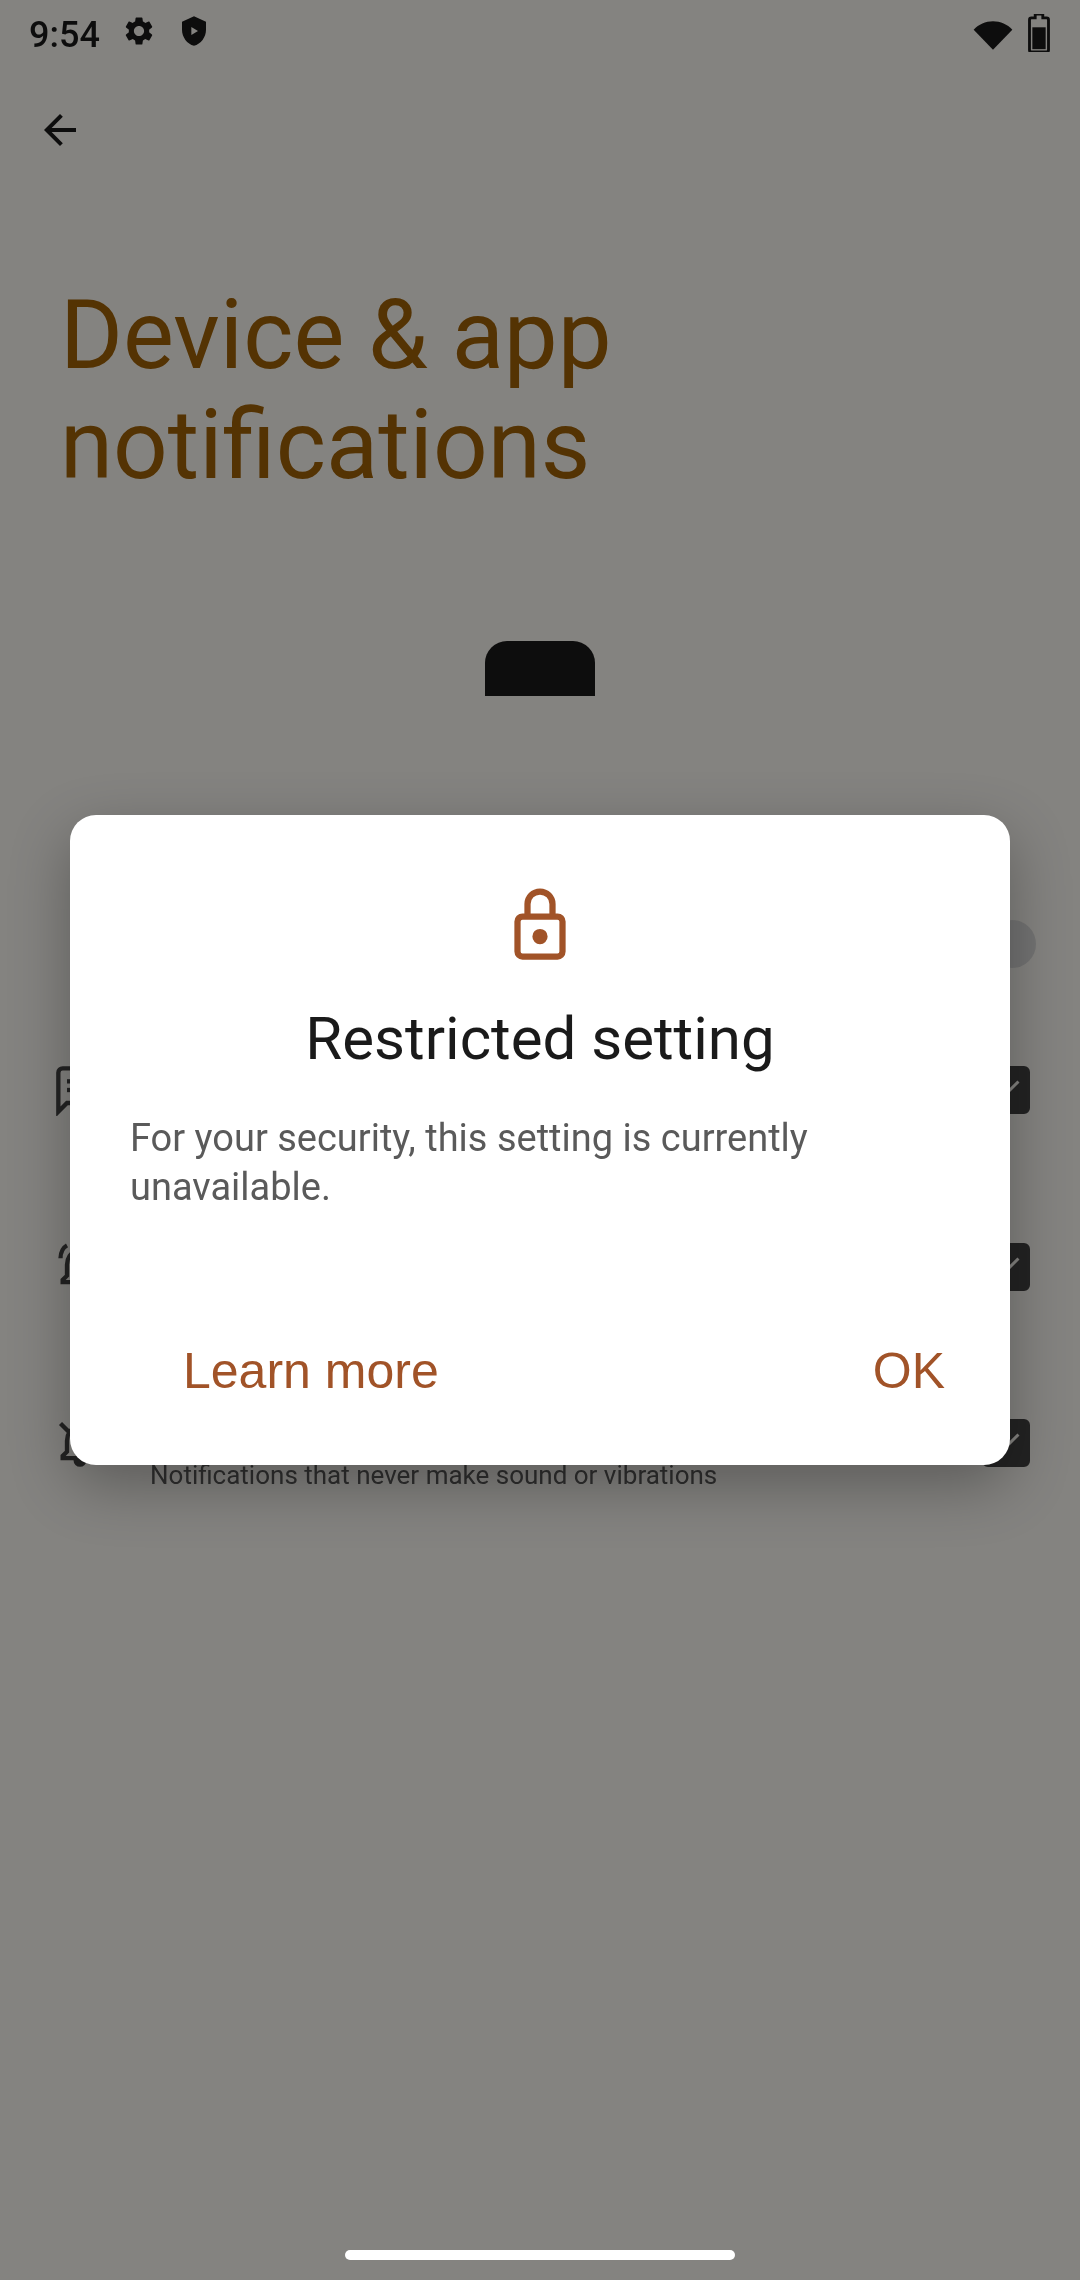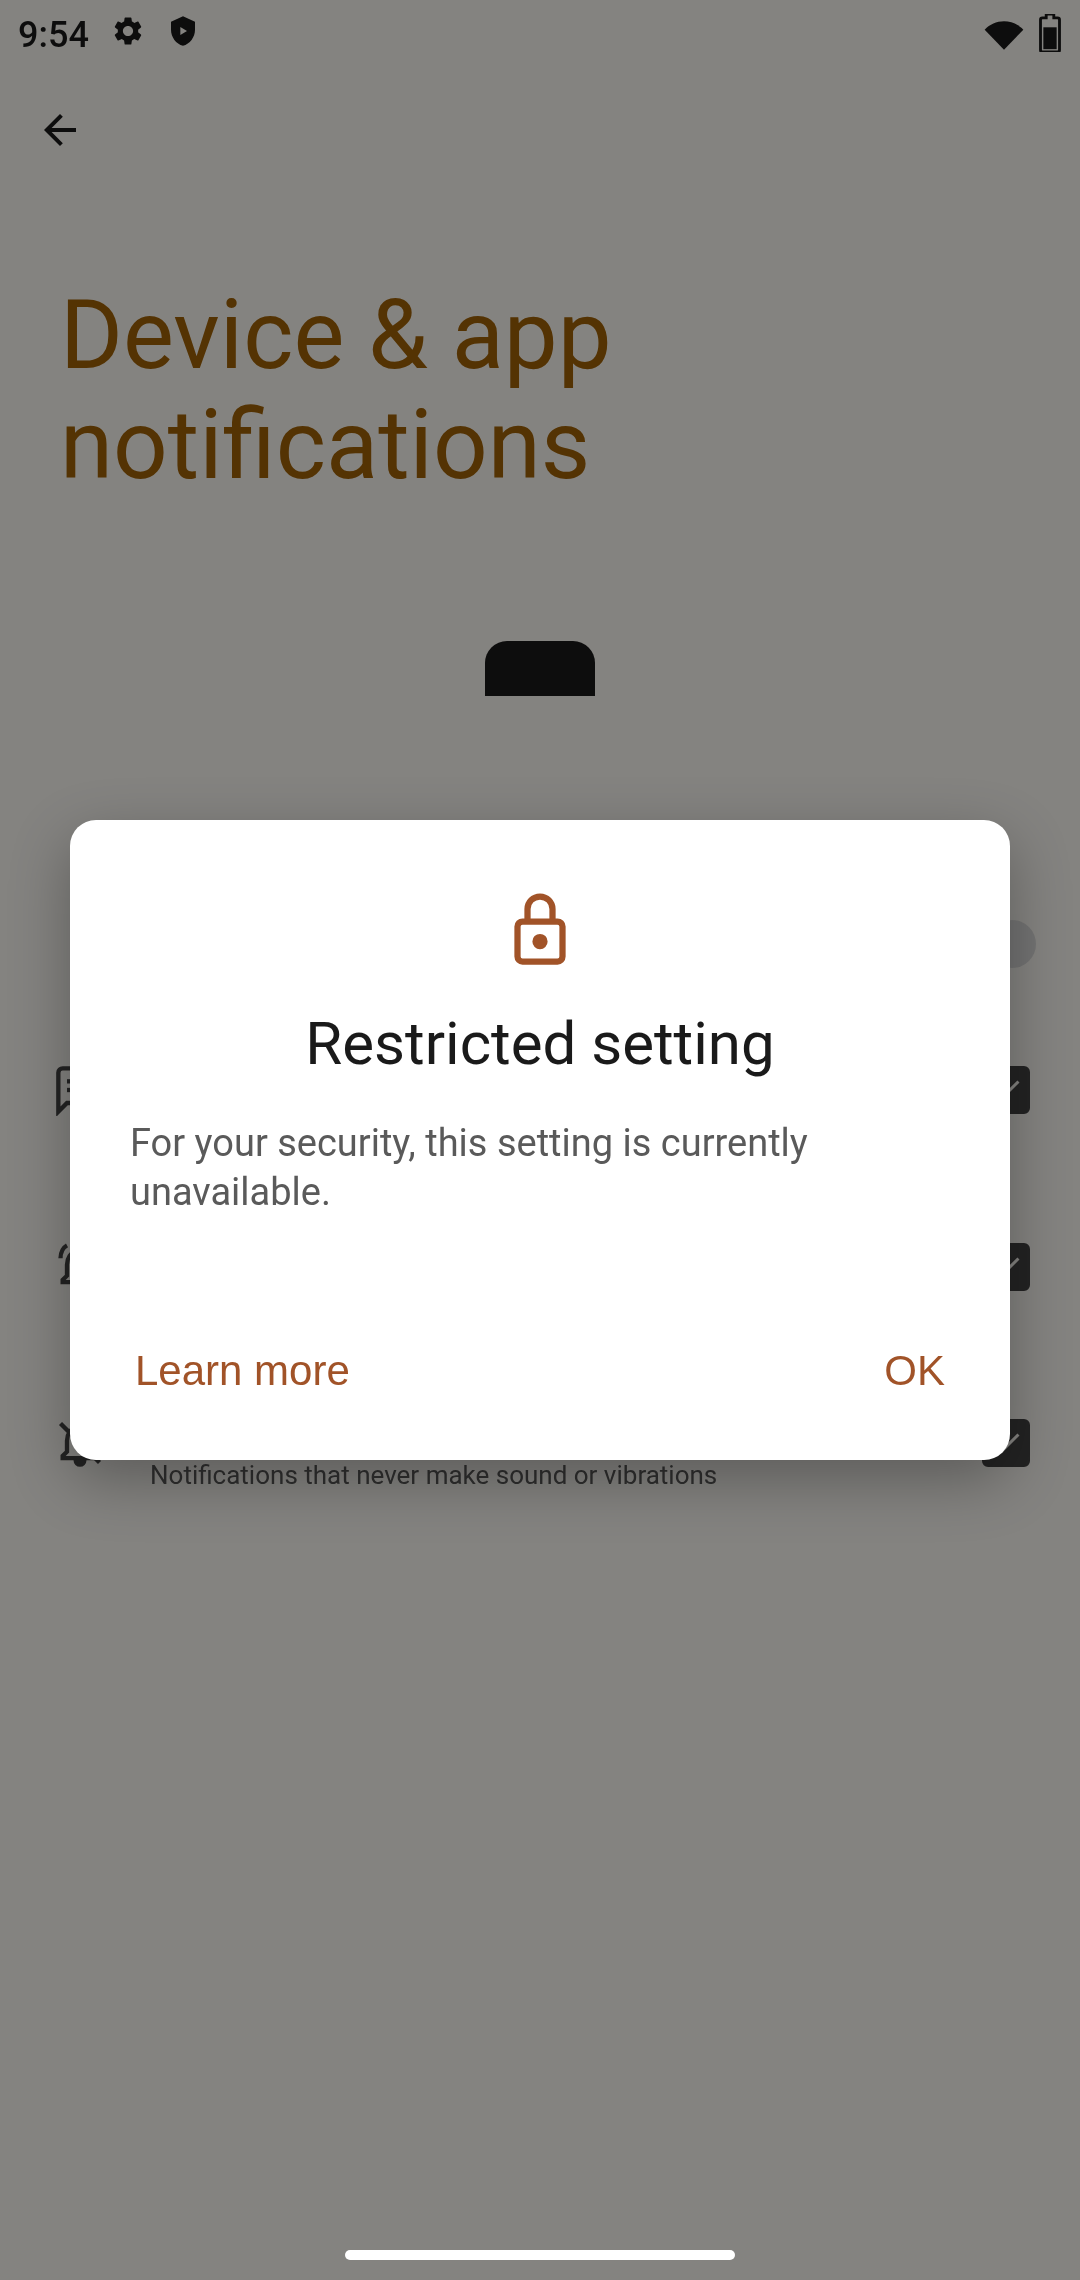--- a/index.html
+++ b/index.html
@@ -13,21 +13,21 @@
       font-family: 'Roboto', -apple-system, sans-serif;
       background: #fefbf5;
       position: relative;
       overflow: hidden;
     }
     .status-bar {
       height: 70px;
       display: flex;
       justify-content: space-between;
       align-items: center;
-      padding: 0 18px;
+      padding: 0 29px;
       color: #1a1a1a;
     }
     .status-left {
       display: flex;
       align-items: center;
       gap: 22px;
       font-size: 36px;
       font-weight: 500;
     }
     .status-right {
@@ -142,27 +142,28 @@
       text-align: left;
       line-height: 1.3;
       margin-bottom: 120px;
     }
     .dialog-actions {
       display: flex;
       justify-content: space-between;
       align-items: center;
     }
     .dialog-btn {
-      font-size: 42px;
+      font-size: 50px;
       font-weight: 500;
       color: #a15328;
       background: none;
       border: none;
       padding: 10px 5px;
       cursor: pointer;
+      margin-left: 48px;
     }
     .nav-bar {
       position: absolute;
       bottom: 20px;
       left: 0;
       right: 0;
       display: flex;
       justify-content: center;
     }
     .nav-pill {

